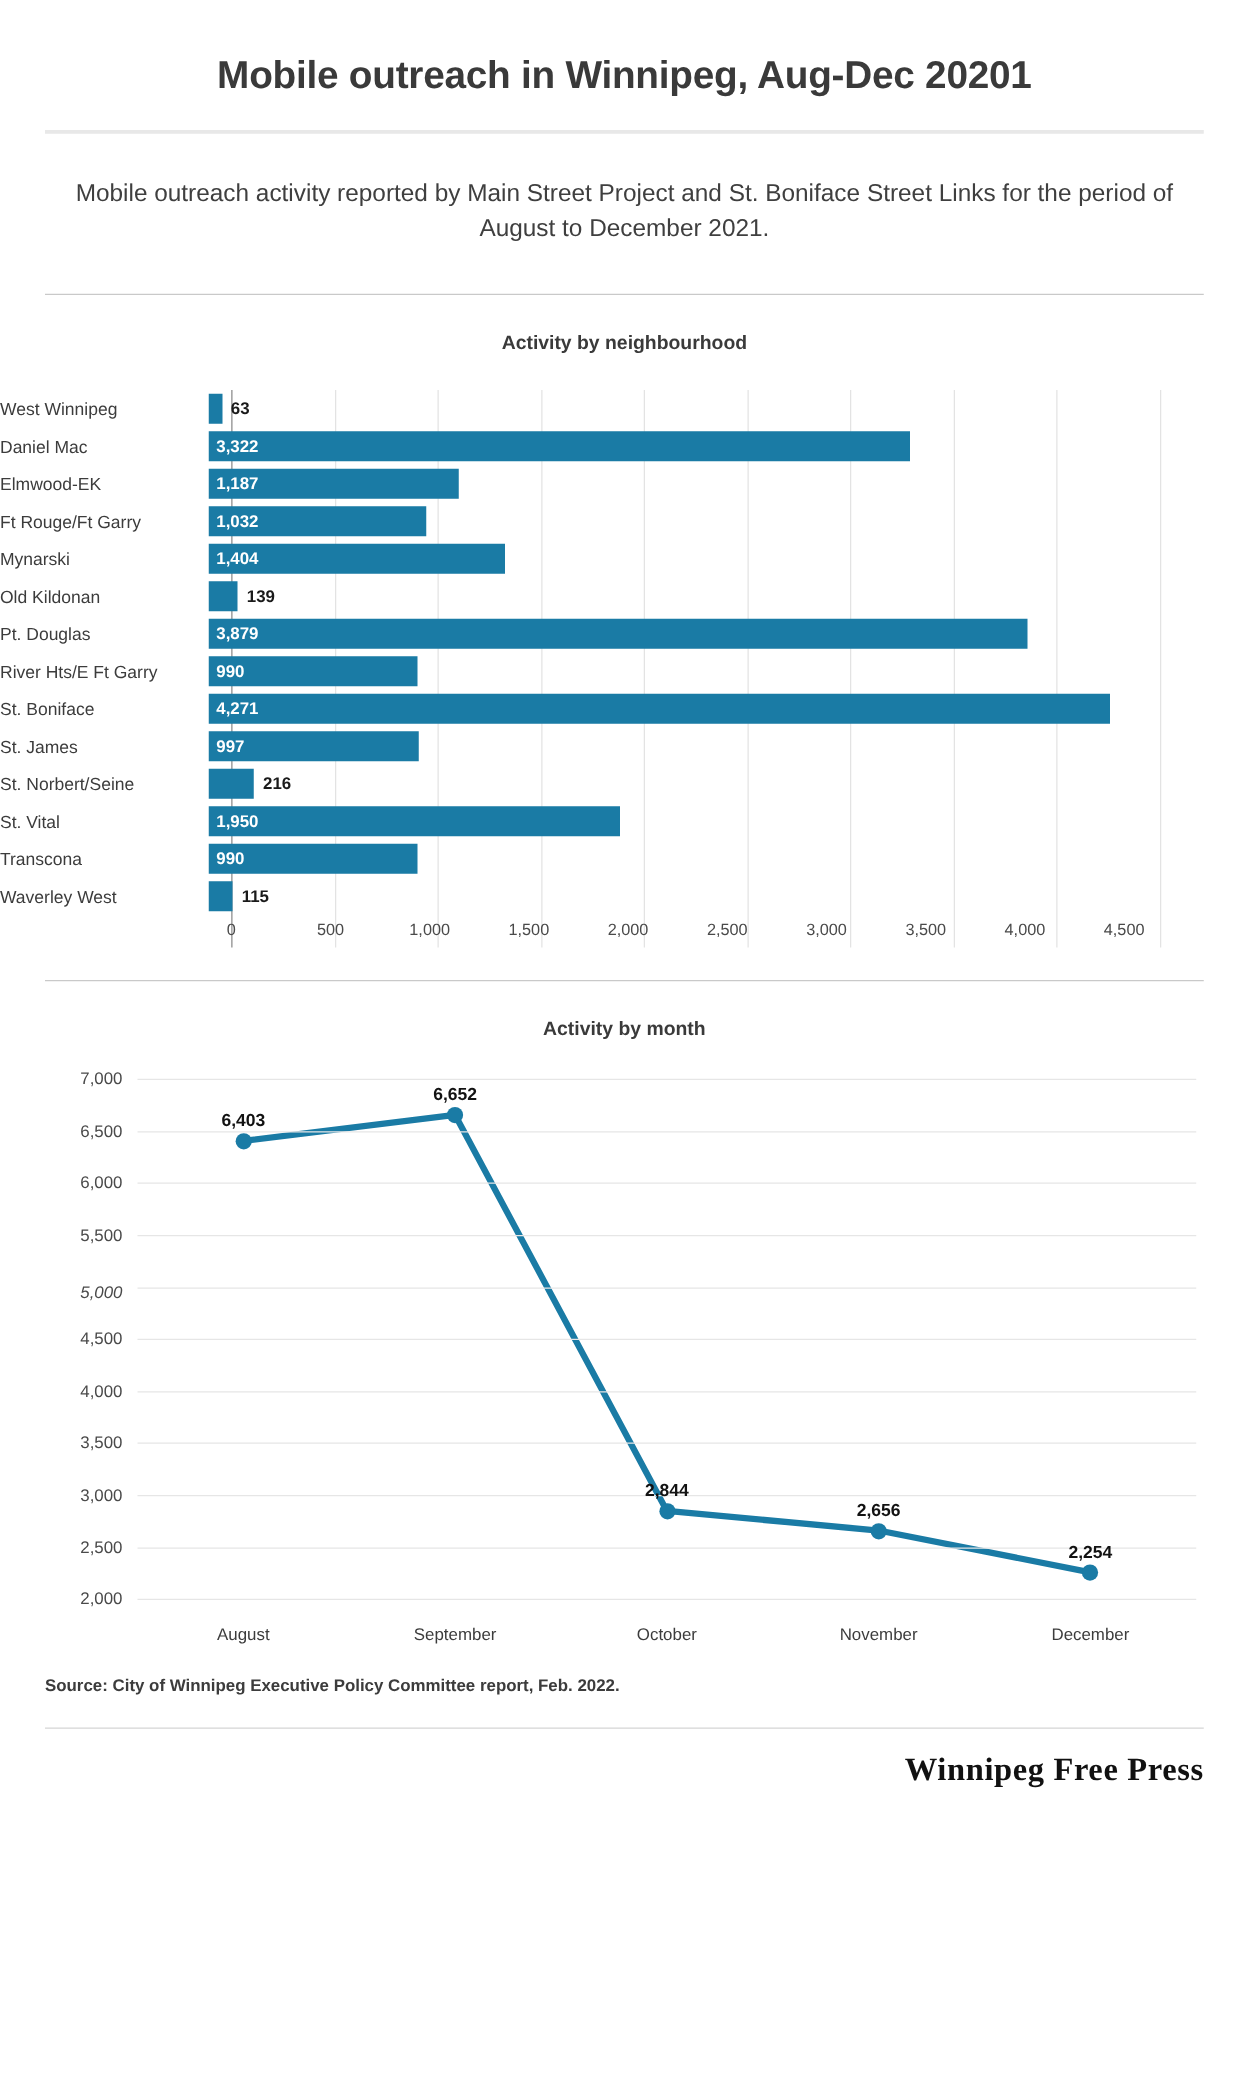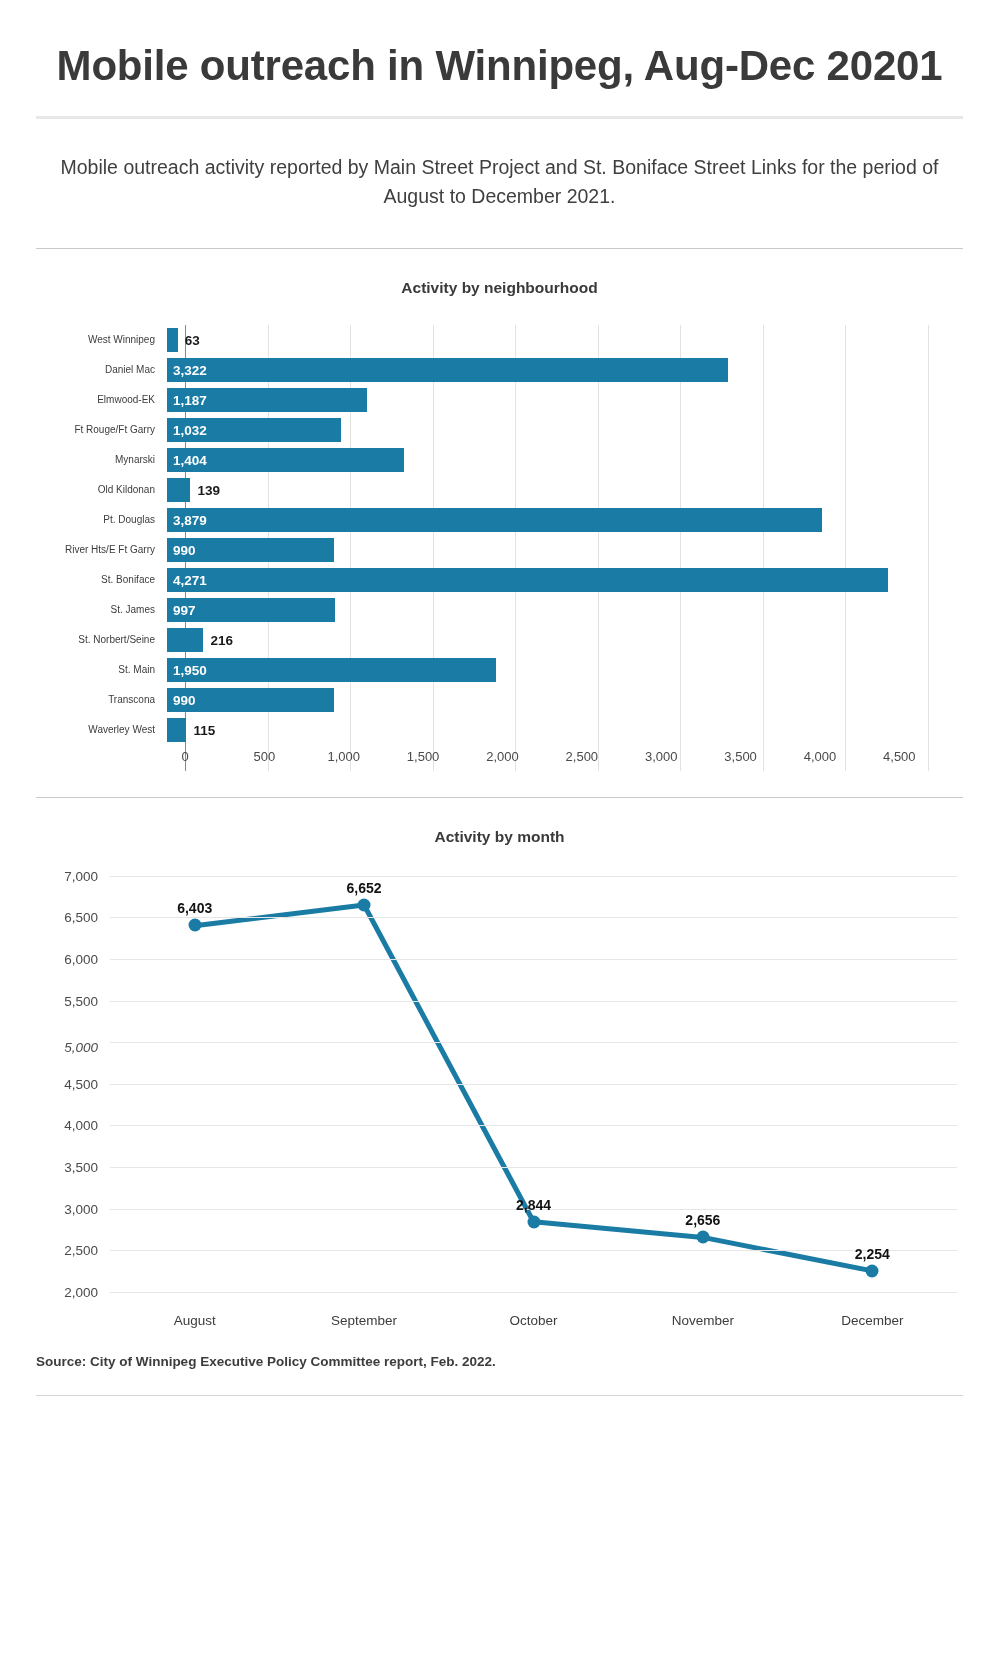--- a/index.html
+++ b/index.html
@@ -5,21 +5,21 @@
   html,body{margin:0;padding:0;}
   body{
     width:999px;height:1663px;background:#ffffff;
     font-family:"Liberation Sans","DejaVu Sans",sans-serif;
     color:#3c3c3c;position:relative;overflow:hidden;
   }
   .page{position:relative;width:999px;height:1663px;box-sizing:border-box;}
 
   
   .title{
-    text-align:center;font-size:42px;font-weight:bold;color:#3a3a3a;
+    text-align:center;font-size:31px;font-weight:bold;color:#3a3a3a;
     letter-spacing:-0.2px;padding-top:42px;line-height:1.15;
   }
   .rule{height:3px;background:#e8e8e8;margin:26px 36px 0 36px;}
   .subtitle{
     text-align:center;font-size:19.5px;color:#3f3f3f;line-height:1.45;
     margin:34px 56px 0 56px;font-weight:normal;
   }
   .rule2{height:1px;background:#c9c9c9;margin:38px 36px 0 36px;}
 
   
@@ -28,21 +28,21 @@
     margin-top:30px;
   }
 
   
   .bar-chart{position:relative;margin:28px 0 0 0;padding:0 30px 0 0;}
   .bar-rows{position:relative;}
   .bar-row{
     display:flex;align-items:center;height:30px;margin-bottom:0;
   }
   .bar-cat{
-    width:155px;text-align:right;padding-right:12px;font-size:10px;
+    width:155px;padding-right:12px;font-size:14px;
     color:#3c3c3c;flex:none;white-space:nowrap;
   }
   .bar-track{position:relative;flex:1;height:30px;}
   .bar-fill{
     position:absolute;left:0;top:3px;height:24px;background:#1a7ba5;
   }
   .bar-val{
     position:absolute;top:50%;transform:translateY(-50%);
     font-size:13.5px;font-weight:bold;white-space:nowrap;
   }
@@ -198,21 +198,21 @@
           </div>
         </div>
         <div class="bar-row">
           <div class="bar-cat">St. Norbert/Seine</div>
           <div class="bar-track">
             <div class="bar-fill" style="width: 4.54737%; background: rgb(26, 123, 165);"></div>
             <div class="bar-val outside" style="left: calc(4.54737% + 7px);">216</div>
           </div>
         </div>
         <div class="bar-row">
-          <div class="bar-cat">St. Main</div>
+          <div class="bar-cat">St. Vital</div>
           <div class="bar-track">
             <div class="bar-fill" style="width: 41.0526%; background: rgb(26, 123, 165);"></div>
             <div class="bar-val inside" style="left: 6px;">1,950</div>
           </div>
         </div>
         <div class="bar-row">
           <div class="bar-cat">Transcona</div>
           <div class="bar-track">
             <div class="bar-fill" style="width: 20.8421%; background: rgb(26, 123, 165);"></div>
             <div class="bar-val inside" style="left: 6px;">990</div>
@@ -286,14 +286,15 @@
       <div class="ylab" style="top: 424px;">2,000</div>
       <div class="xlab" style="left: 162.7px;">August</div>
       <div class="xlab" style="left: 332.1px;">September</div>
       <div class="xlab" style="left: 501.5px;">October</div>
       <div class="xlab" style="left: 670.9px;">November</div>
       <div class="xlab" style="left: 840.3px;">December</div>
     </div>
 
   <div class="source">Source: City of Winnipeg  Executive Policy Committee report, Feb. 2022.</div>
   <div class="rule4"></div>
+  <div class="logo">Winnipeg Free Press</div>
 
 </div>
 
 </body></html>

